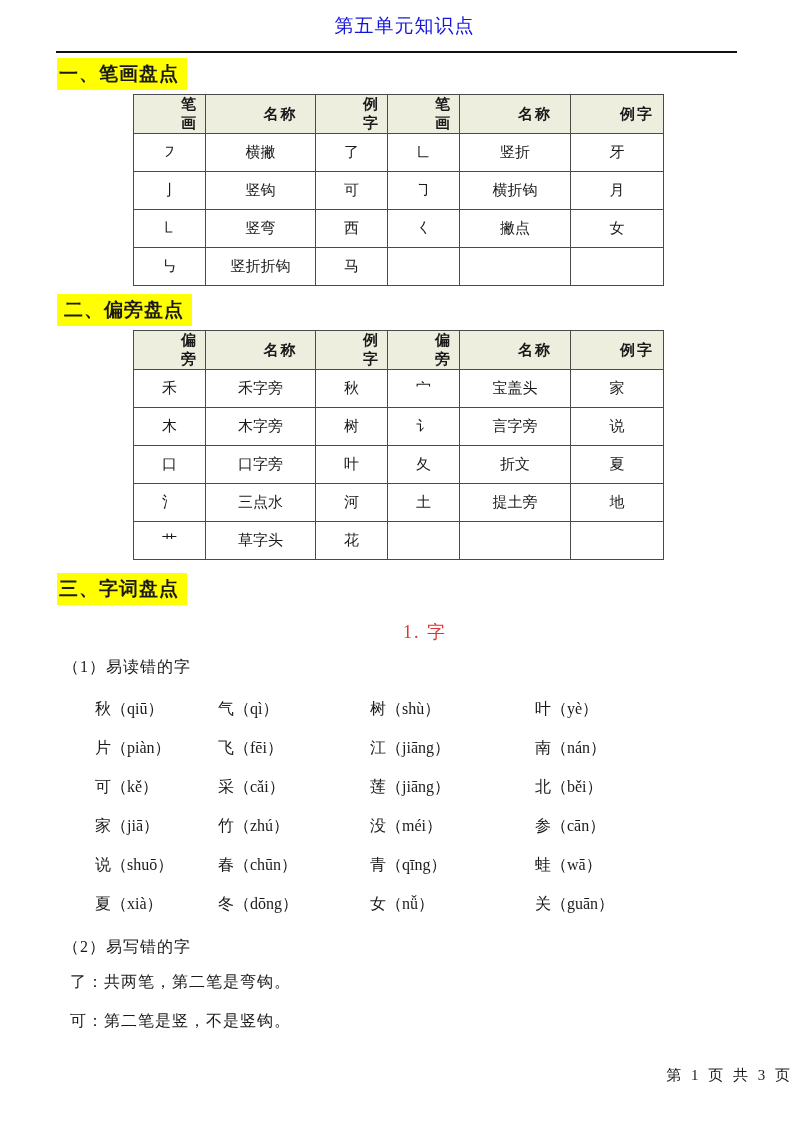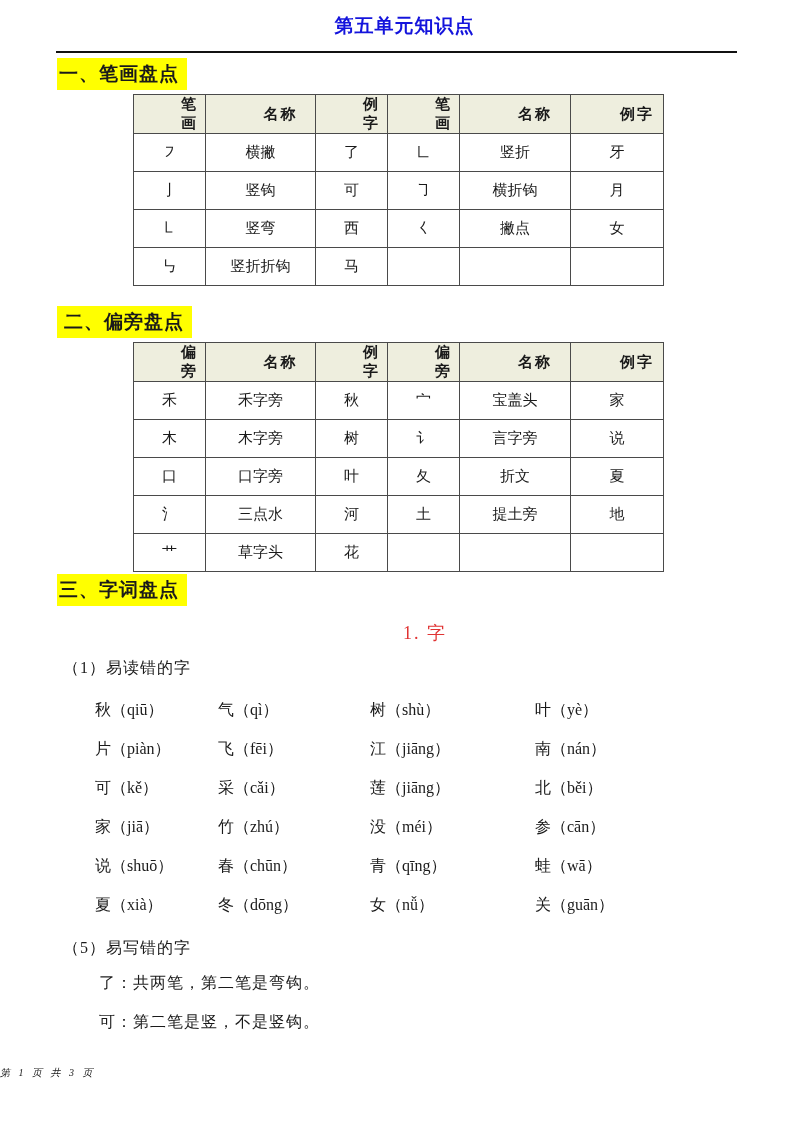--- a/index.html
+++ b/index.html
@@ -17,21 +17,21 @@
     height: 1122px;
     font-family: "Liberation Serif", "DejaVu Serif", serif;
     color: var(--text_black);
     position: relative;
     overflow: hidden;
   }
   .page-title {
     padding-top: 13px;
     text-align: center;
     font-size: 19px;
-    font-weight: bold;
+    font-weight: normal;
     color: var(--title_blue);
     letter-spacing: 1px;
     padding-left: 16px;
   }
   .title-rule {
     margin: 12px 56px 0 56px;
     border: none;
     border-top: 2px solid #111111;
     height: 0;
   }
@@ -39,22 +39,22 @@
     margin-left: 57px;
     margin-top: 5px;
     display: inline-block;
     background: var(--highlight_yellow);
     font-size: 19px;
     font-weight: bold;
     padding: 3px 8px 3px 2px;
     letter-spacing: 1px;
     text-align: center;
   }
-  .section-heading.second { margin-top: 20px; padding-left: 7px; }
-  .section-heading.third  { margin-top: 2px; }
+  .section-heading.second { margin-top: 8px; padding-left: 7px; }
+  .section-heading.third  { margin-top: 13px; }
   table.data-table {
     margin-left: 133px;
     margin-top: 4px;
     border-collapse: collapse;
     table-layout: fixed;
     width: 530px;
   }
   table.data-table th, table.data-table td {
     border: 1px solid var(--table_border);
     text-align: center;
@@ -100,34 +100,33 @@
     font-size: 16px;
     height: 39px;
     text-align: left;
     vertical-align: middle;
     white-space: nowrap;
   }
   col.p1 { width: 123px; }
   col.p2 { width: 152px; }
   col.p3 { width: 165px; }
   col.p4 { width: 170px; }
-  .notes { margin-left: 99px; margin-top: 4px; }
+  .notes { margin-left: 70px; margin-top: 4px; }
   .note-line {
     font-size: 16px;
     line-height: 39px;
     letter-spacing: 1px;
   }
   .page-footer {
     position: absolute;
     left: 0; right: 0;
     top: 1066px;
-    text-align: left;
-    font-size: 10px;
+    text-align: right;
+    font-size: 15px;
     letter-spacing: 3px;
-    font-style: italic;
   }
 </style>
 </head>
 <body>
 
 <div class="page-title">第五单元知识点</div>
 
 <hr class="title-rule">
 
 <div>
@@ -304,20 +303,20 @@
       </tr>
       <tr>
         <td>夏（xià）</td>
         <td>冬（dōng）</td>
         <td>女（nǚ）</td>
         <td>关（guān）</td>
       </tr>
     </tbody>
 </table>
 
-<div class="sub-heading">（5）易写错的字</div>
+<div class="sub-heading">（2）易写错的字</div>
 
 <div class="notes">
     <div class="note-line">了：共两笔，第二笔是弯钩。</div>
     <div class="note-line">可：第二笔是竖，不是竖钩。</div>
   </div>
 
 <div class="page-footer">第 1 页 共 3 页</div>
 
 </body></html>

